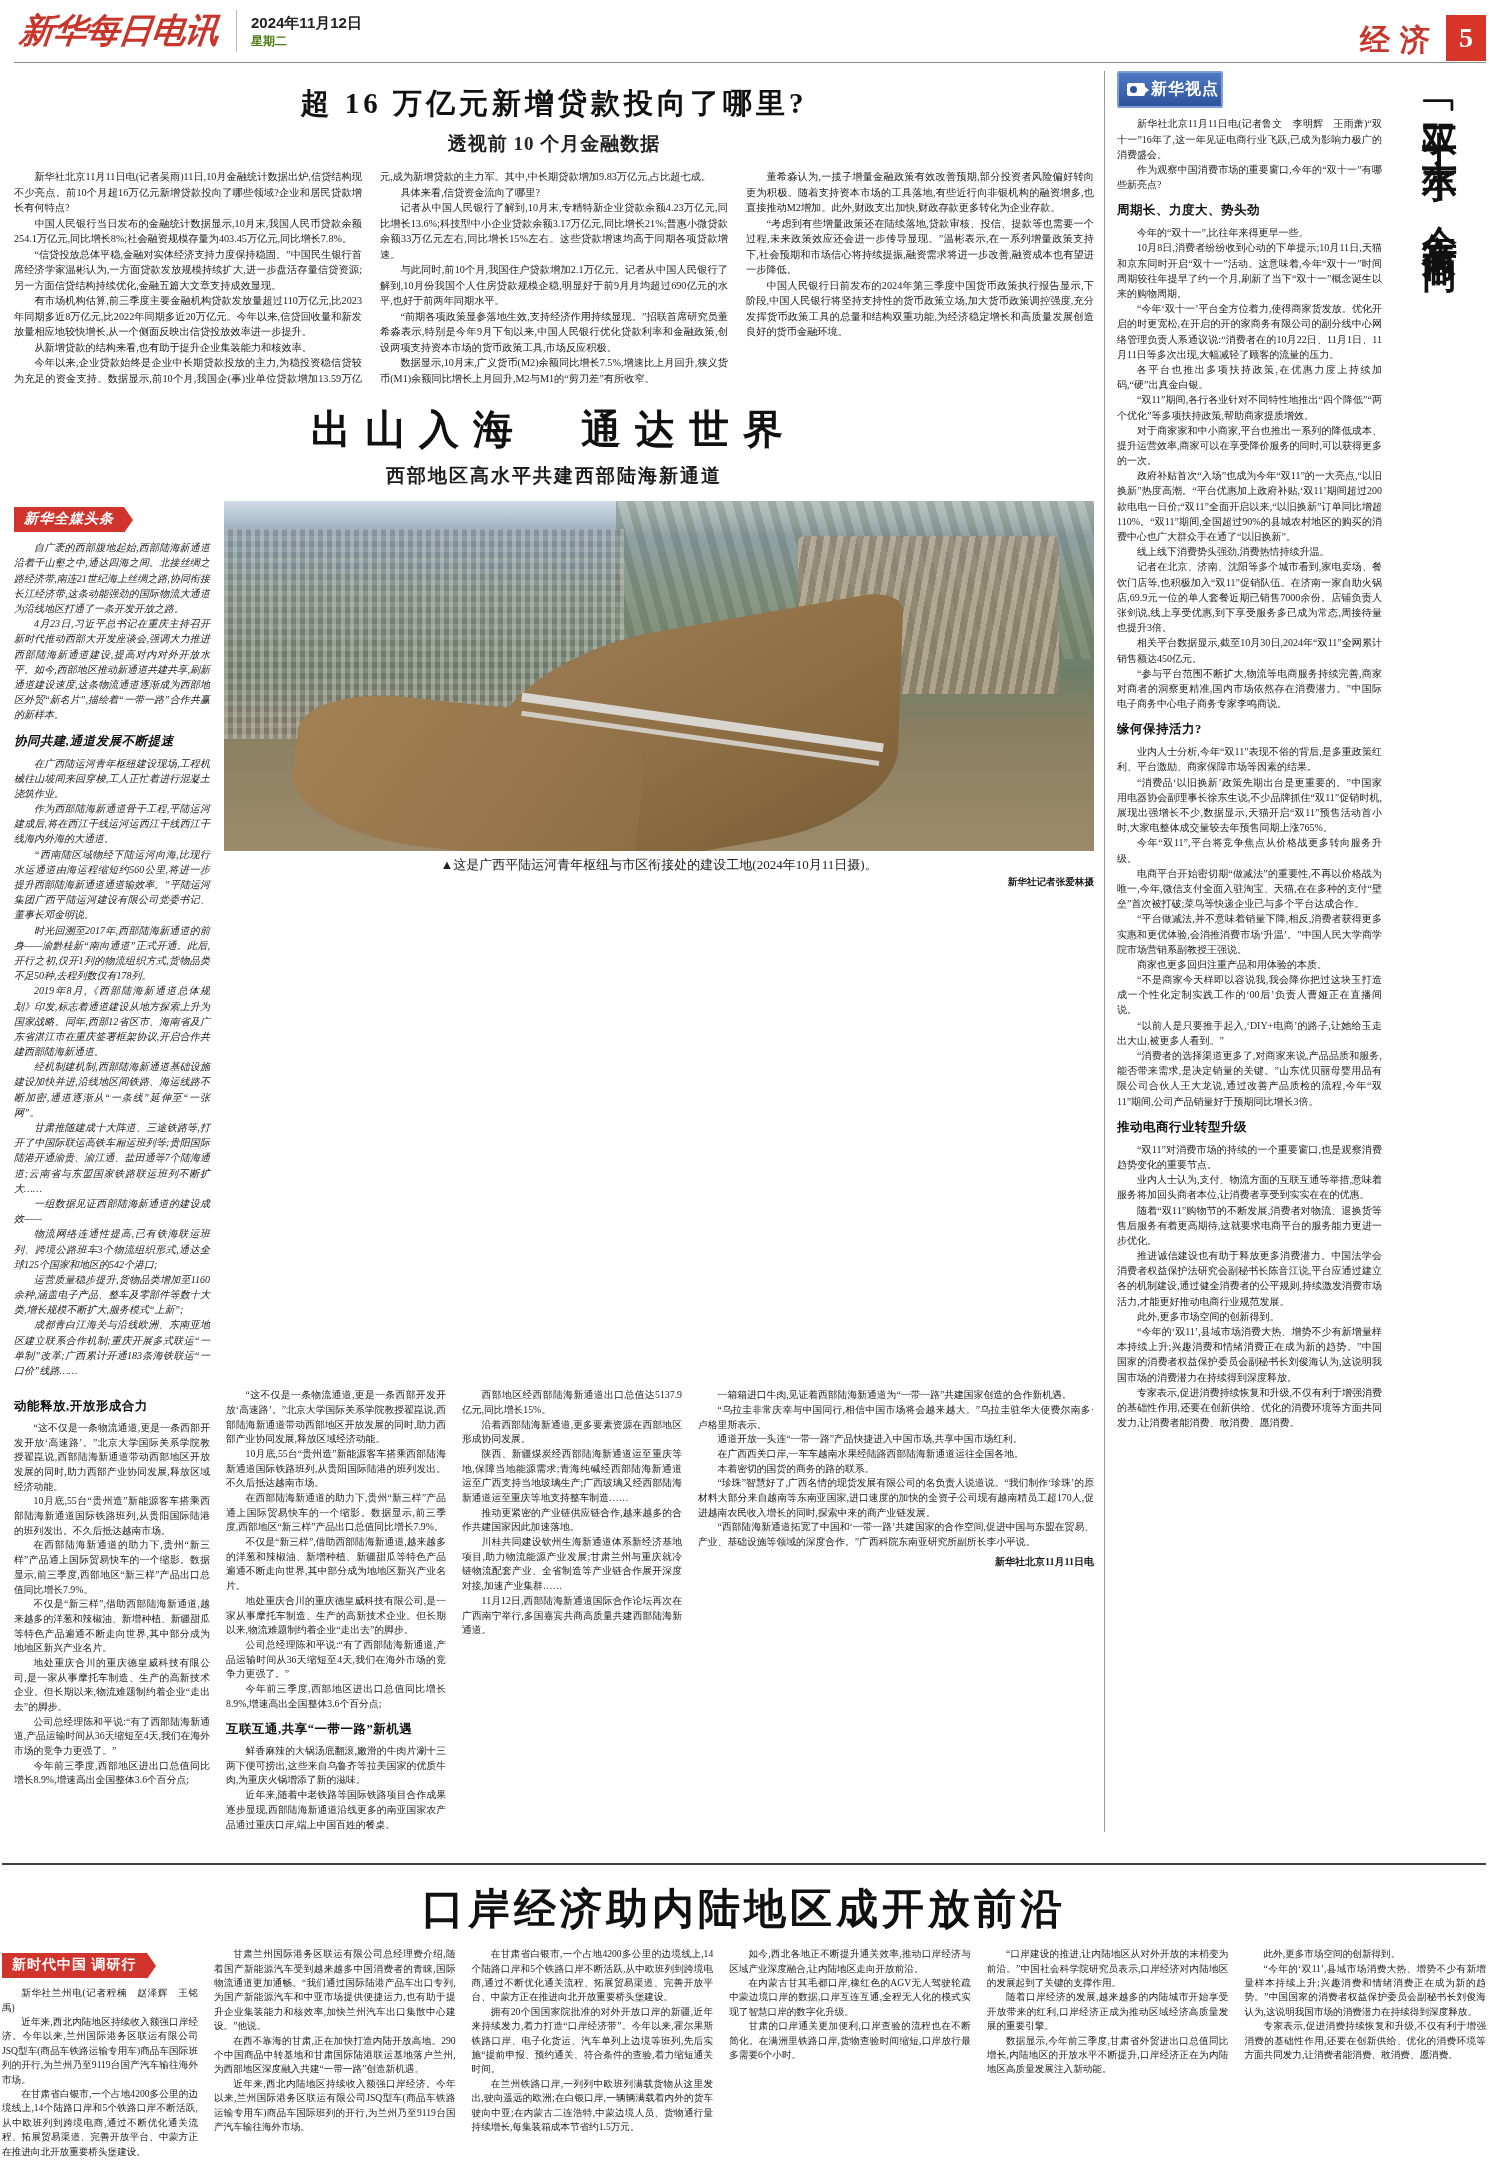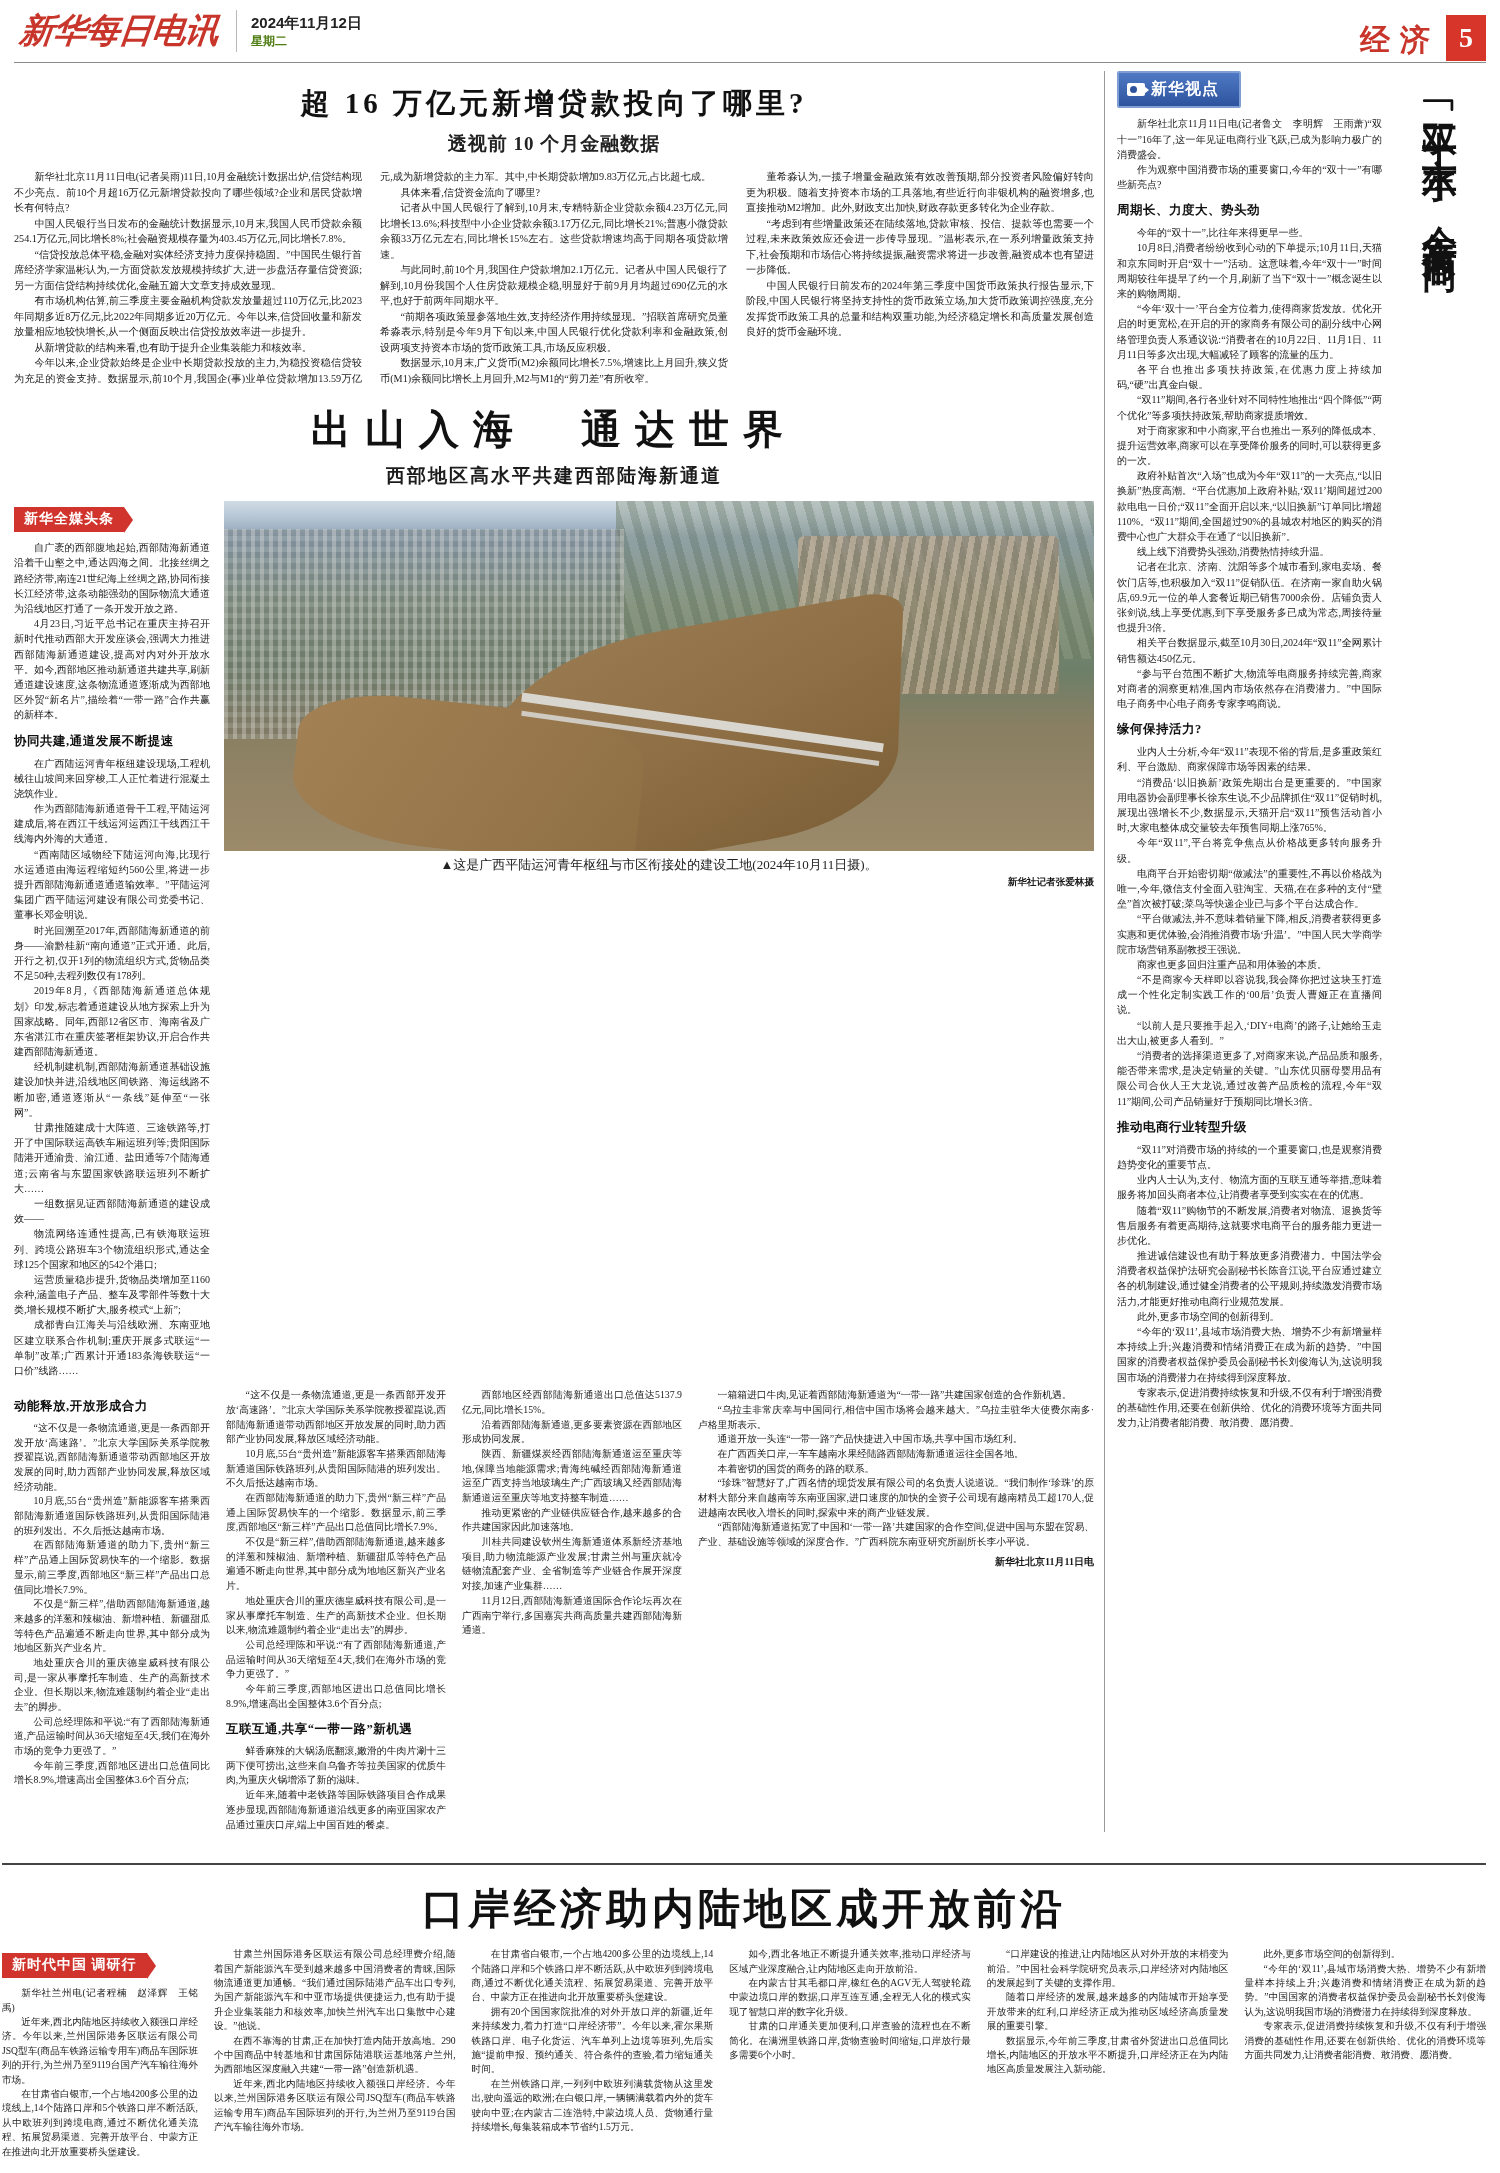--- a/index.html
+++ b/index.html
@@ -192,21 +192,21 @@
   .tag-wrap { margin: 6px 0 8px 0; }
 
   .tag-blue {
     display: inline-flex;
     align-items: center;
     gap: 6px;
     background: linear-gradient(180deg,#4f79c4 0%, #2d539e 100%);
     color: #fff;
     font-size: 16px;
     font-weight: 700;
-    padding: 4px 20px 5px 8px;
+    padding: 4px 2px 5px 8px;
     border: 2px solid #7f9ed4;
     border-radius: 2px;
     font-family: "Liberation Serif", serif;
     letter-spacing: 1px;
   }
   .cam-ico {
     width: 18px; height: 13px;
     background: #fff;
     border-radius: 2px;
     position: relative;
@@ -399,21 +399,21 @@
         <p class="para">董希淼认为,一揽子增量金融政策有效改善预期,部分投资者风险偏好转向更为积极。随着支持资本市场的工具落地,有些近行向非银机构的融资增多,也直接推动M2增加。此外,财政支出加快,财政存款更多转化为企业存款。</p>
         <p class="para">“考虑到有些增量政策还在陆续落地,贷款审核、投信、提款等也需要一个过程,未来政策效应还会进一步传导显现。”温彬表示,在一系列增量政策支持下,社会预期和市场信心将持续提振,融资需求将进一步改善,融资成本也有望进一步降低。</p>
         <p class="para">中国人民银行日前发布的2024年第三季度中国货币政策执行报告显示,下阶段,中国人民银行将坚持支持性的货币政策立场,加大货币政策调控强度,充分发挥货币政策工具的总量和结构双重功能,为经济稳定增长和高质量发展创造良好的货币金融环境。</p>
       </div>
 
       <h1 class="feature-title">出山入海　通达世界</h1>
       <div class="feature-sub">西部地区高水平共建西部陆海新通道</div>
 
       <div style="display:flex; gap:14px; margin-top:4px;">
 
-        <div style="width:196px; flex:0 0 196px;">
+        <div style="width:196px; flex:0 0 196px;font-style:italic;">
           <div class="tag-wrap">
             <span class="tag-red">新华全媒头条</span>
           </div>
           <div style="font-size:10px; line-height:1.52; text-align:justify;">
             <p class="para">自广袤的西部腹地起始,西部陆海新通道沿着千山壑之中,通达四海之间。北接丝绸之路经济带,南连21世纪海上丝绸之路,协同衔接长江经济带,这条动能强劲的国际物流大通道为沿线地区打通了一条开发开放之路。</p>
             <p class="para">4月23日,习近平总书记在重庆主持召开新时代推动西部大开发座谈会,强调大力推进西部陆海新通道建设,提高对内对外开放水平。如今,西部地区推动新通道共建共享,刷新通道建设速度,这条物流通道逐渐成为西部地区外贸“新名片”,描绘着“一带一路”合作共赢的新样本。</p>
             <div class="sub-h">协同共建,通道发展不断提速</div>
             <p class="para">在广西陆运河青年枢纽建设现场,工程机械往山坡间来回穿梭,工人正忙着进行混凝土浇筑作业。</p>
             <p class="para">作为西部陆海新通道骨干工程,平陆运河建成后,将在西江干线运河运西江干线西江干线海内外海的大通道。</p>
             <p class="para">“西南陆区域物经下陆运河向海,比现行水运通道由海运程缩短约560公里,将进一步提升西部陆海新通道通道输效率。”平陆运河集团广西平陆运河建设有限公司党委书记、董事长邓金明说。</p>

